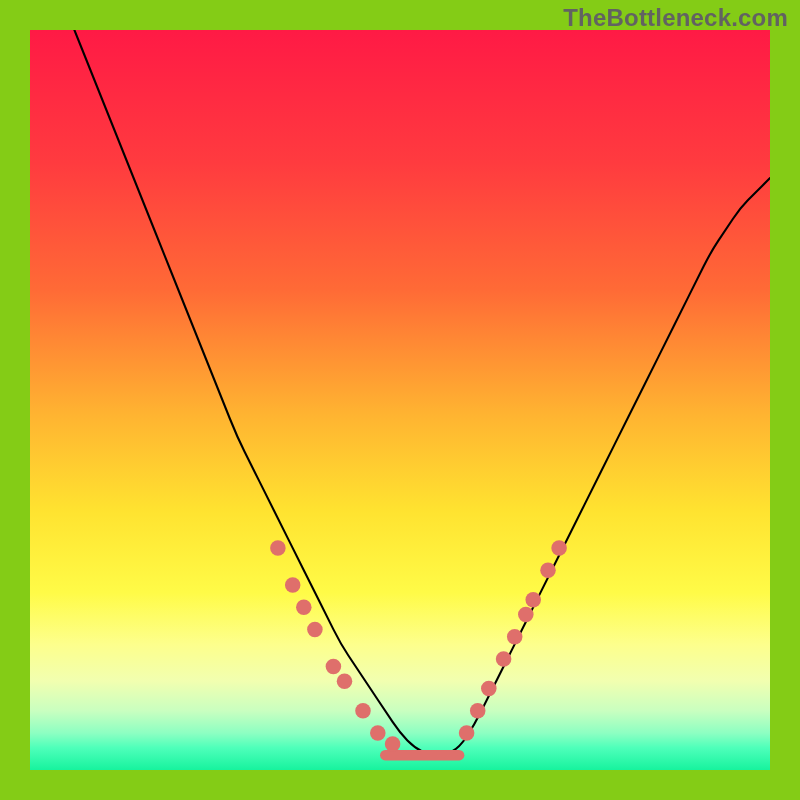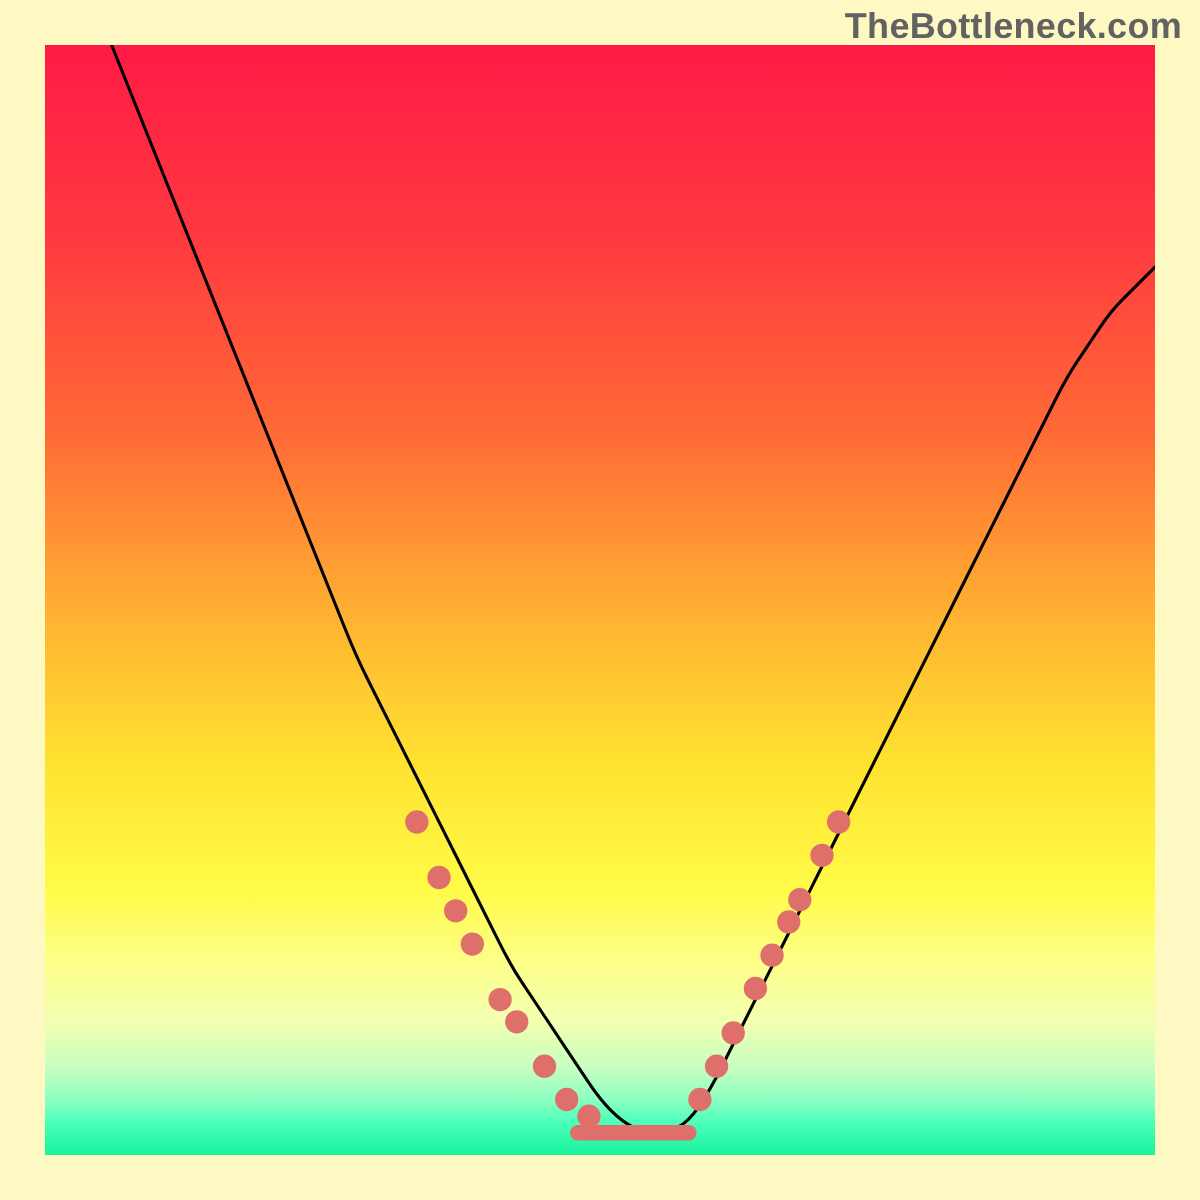--- a/index.html
+++ b/index.html
@@ -1,20 +1,20 @@
 <!DOCTYPE html>
 <html><head>
 <meta charset="utf-8">
 <style>
   * { margin: 0; padding: 0; box-sizing: border-box; }
   html, body { width: 800px; height: 800px; overflow: hidden; background: #000; }
   .frame {
     width: 800px;
     height: 800px;
-    background: #fef9c3;
+    background: #84cc16;
     position: relative;
   }
   .watermark {
     position: absolute;
     top: 4px;
     right: 12px;
     font-family: Arial, Helvetica, sans-serif;
     font-size: 24px;
     font-weight: 600;
     color: #626262;

